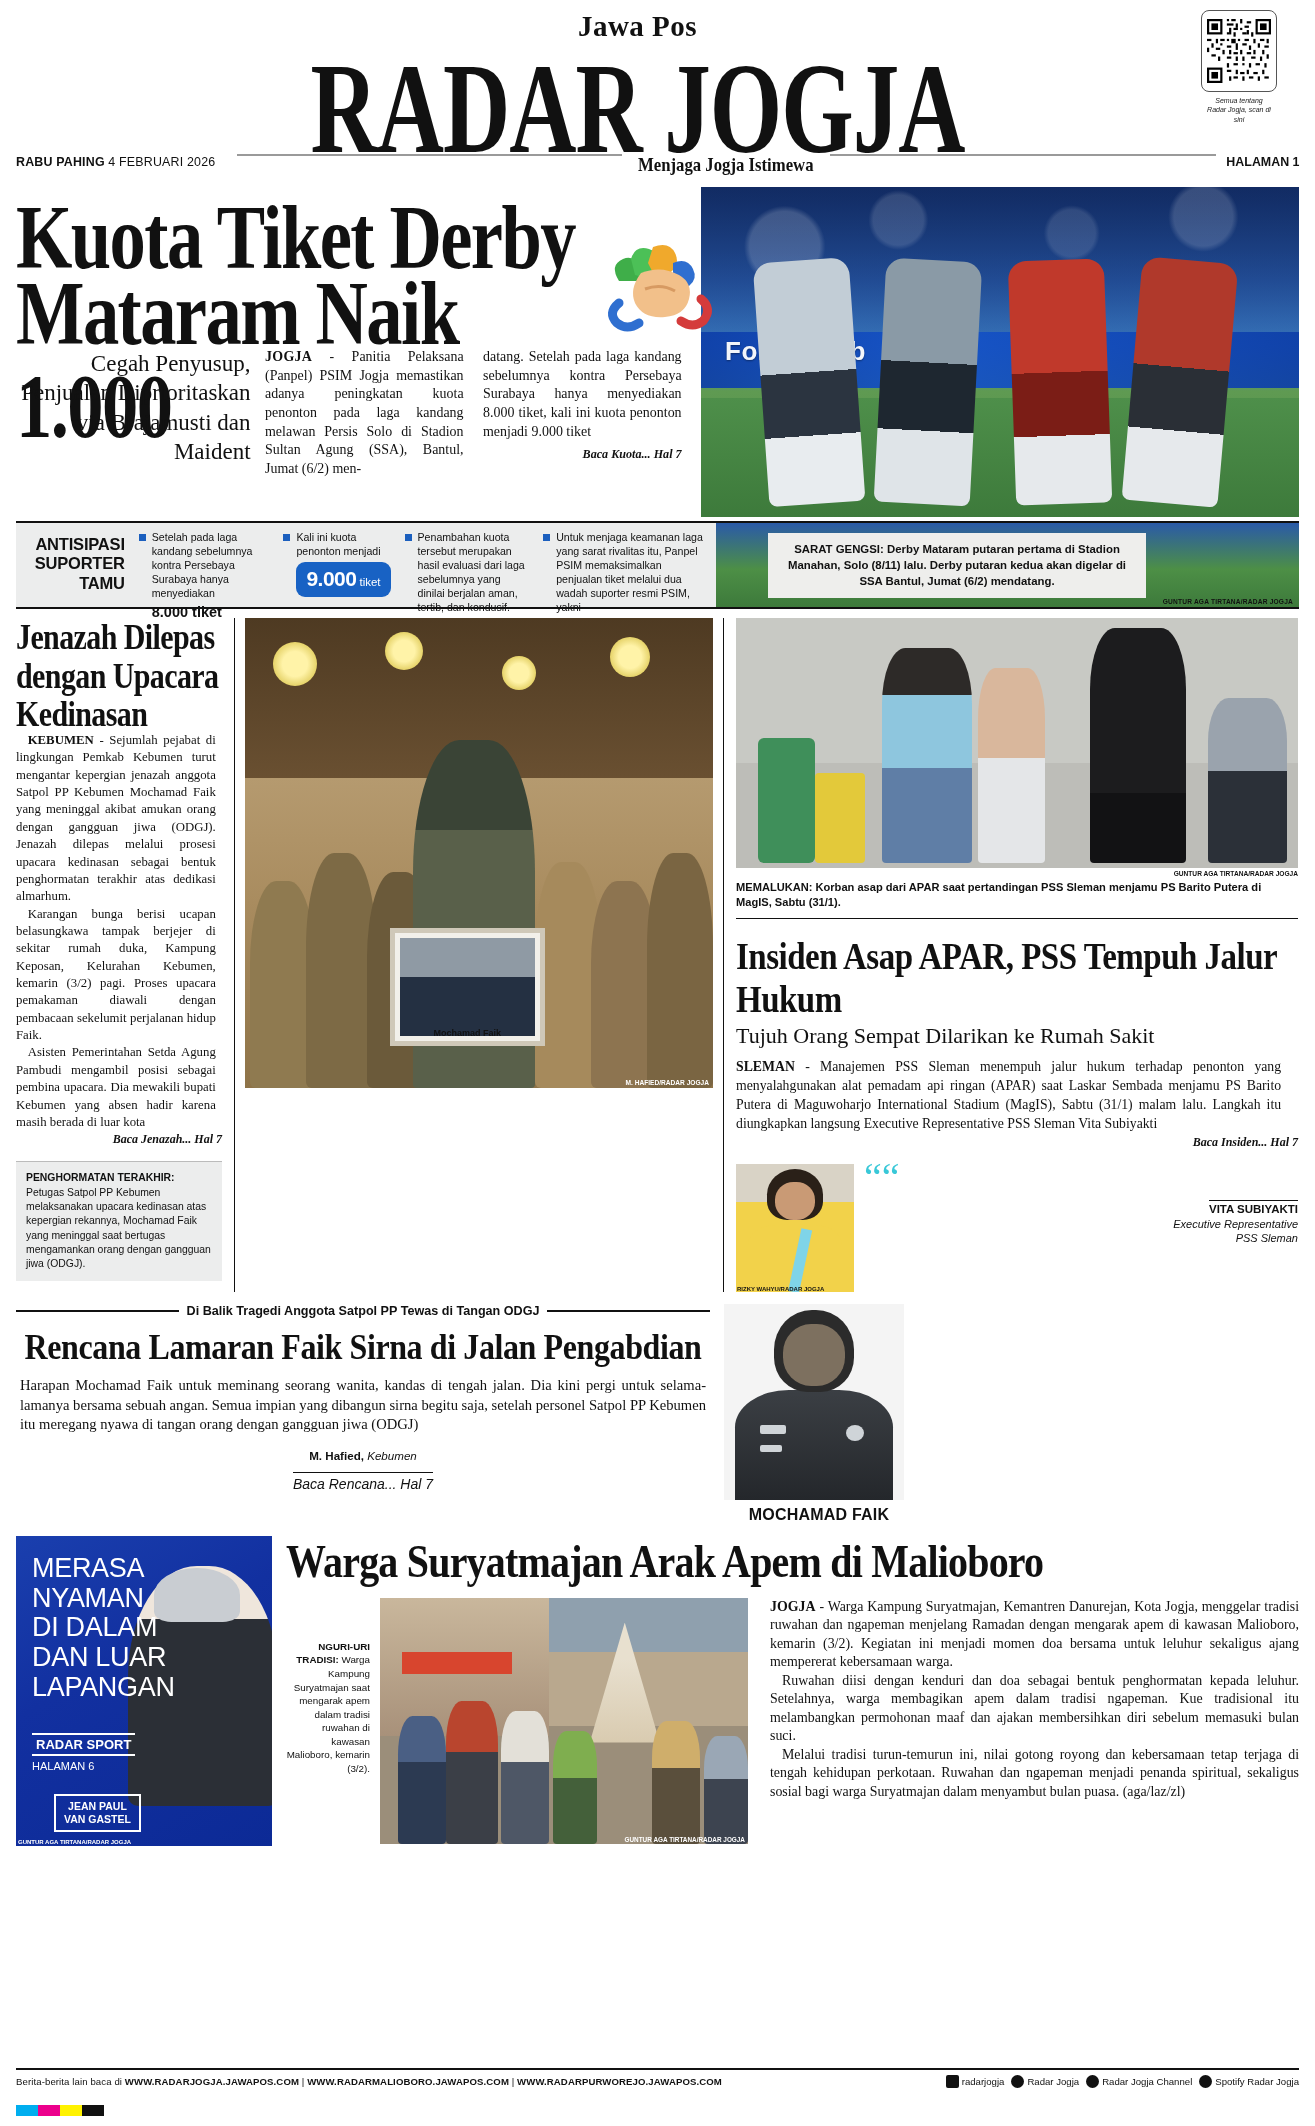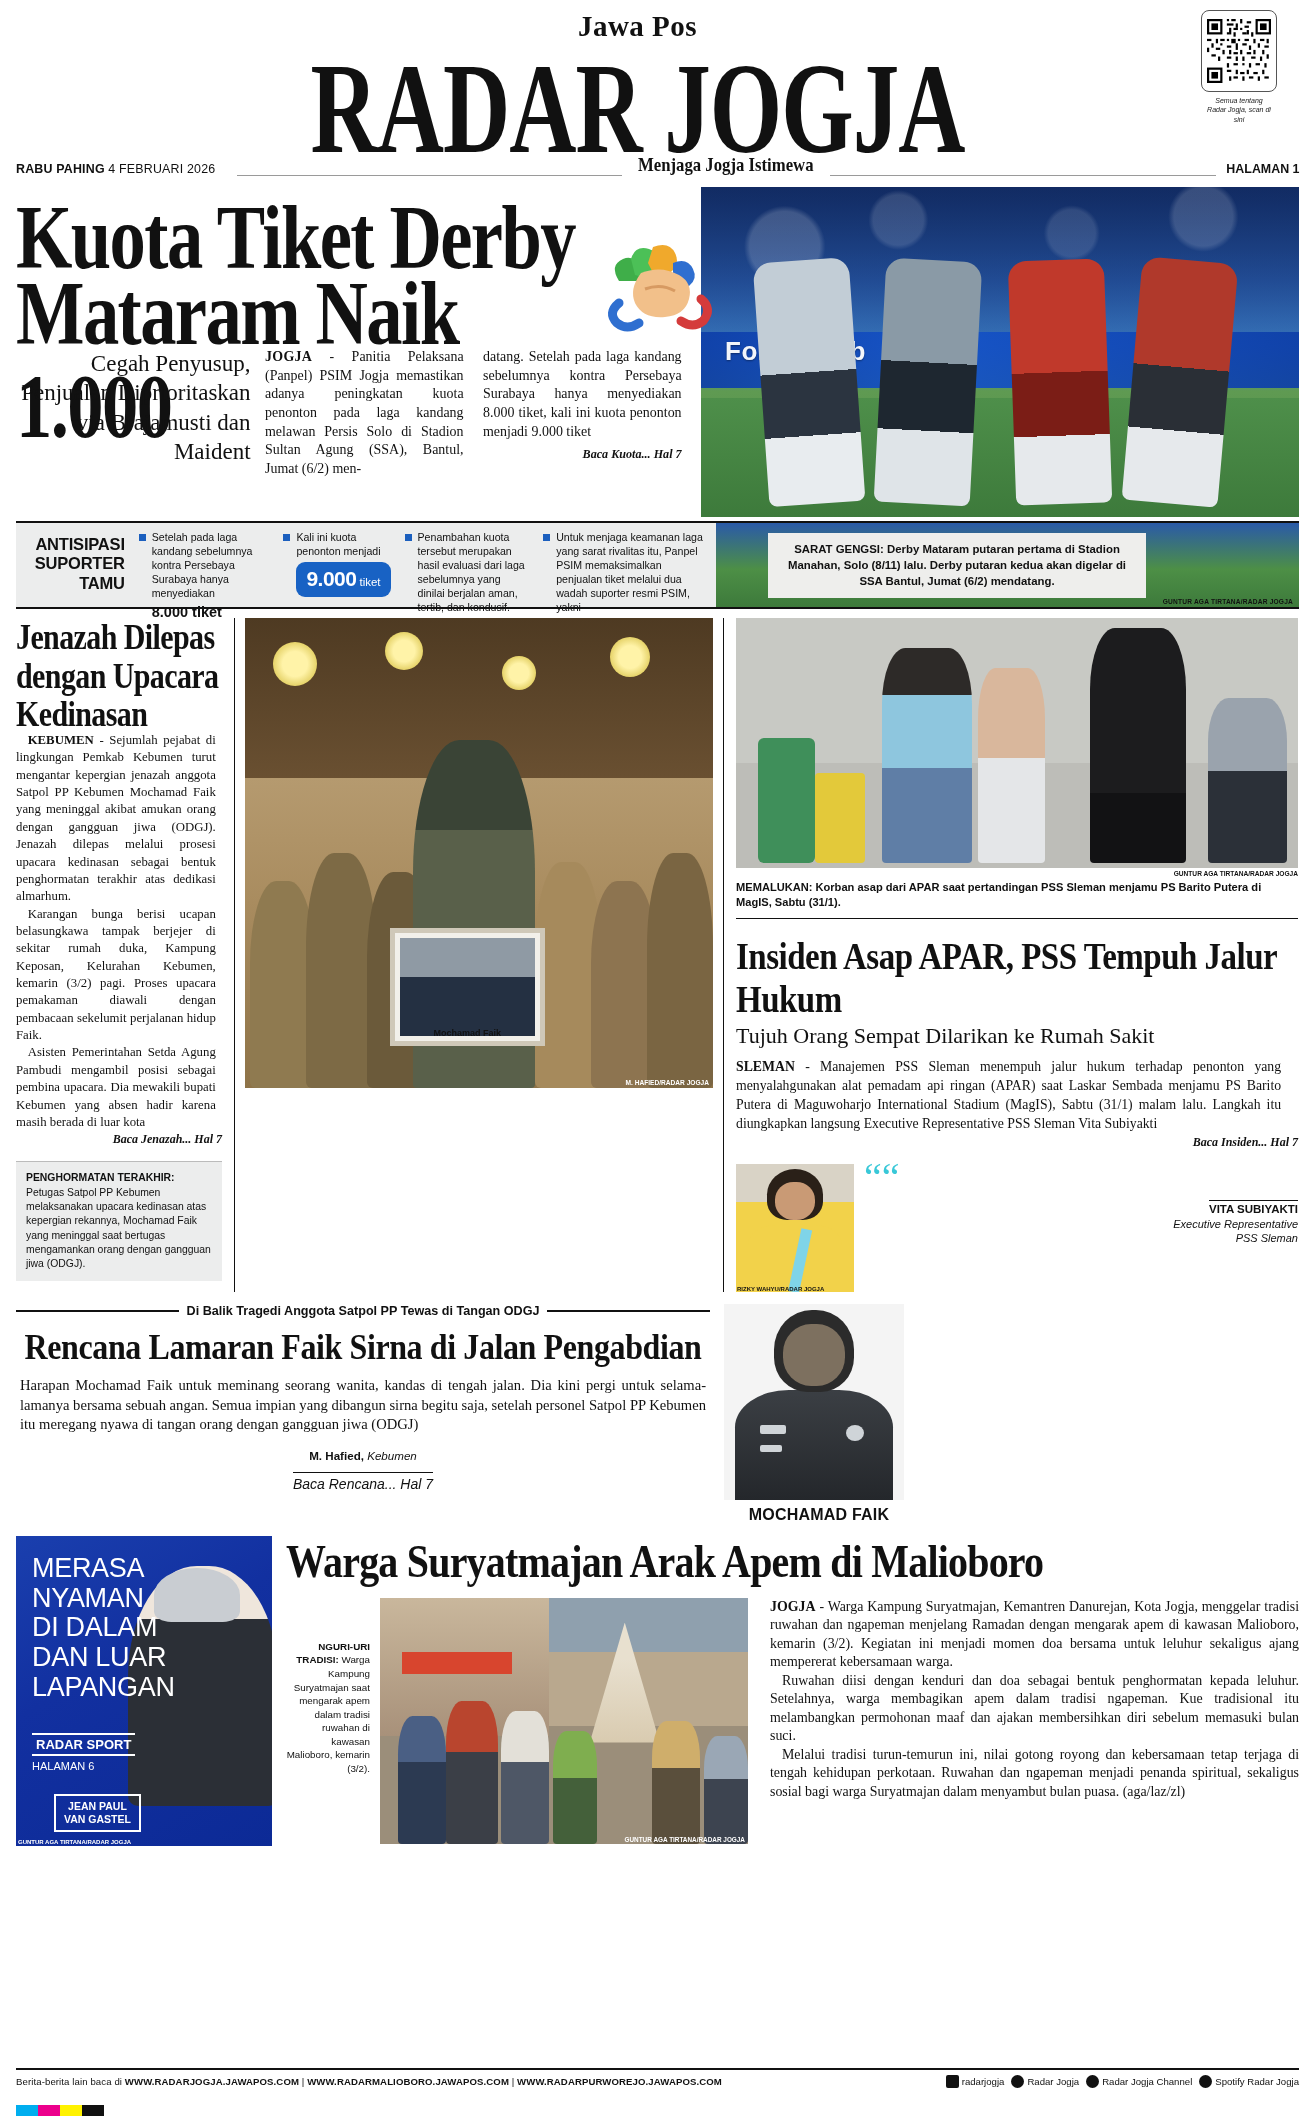--- a/index.html
+++ b/index.html
@@ -42,21 +42,21 @@
   }
   .qr { width: 100%; height: 100%; }
   .qrcap {
     font-family: "Liberation Sans", sans-serif;
     font-size: 7px; font-style: italic; text-align: center;
     line-height: 1.35; margin-top: 4px; color: #222;
   }
 
   
   .datebar {
-    display: flex; align-items: flex-end; gap: 4px;
+    display: flex; align-items: flex-start; gap: 4px;
     margin-top: 14px; padding-bottom: 3px;
   }
   .date-left {
     font-family: "Liberation Sans", sans-serif;
     font-size: 13.5px; letter-spacing: 0.2px; white-space: nowrap;
     transform: scaleX(0.92); transform-origin: left center;
   }
   .date-left b { font-weight: bold; }
   .rule { flex: 1; height: 2px; background: #000; }
   .rule.thin { height: 1.5px; background:#9a9a9a; }

